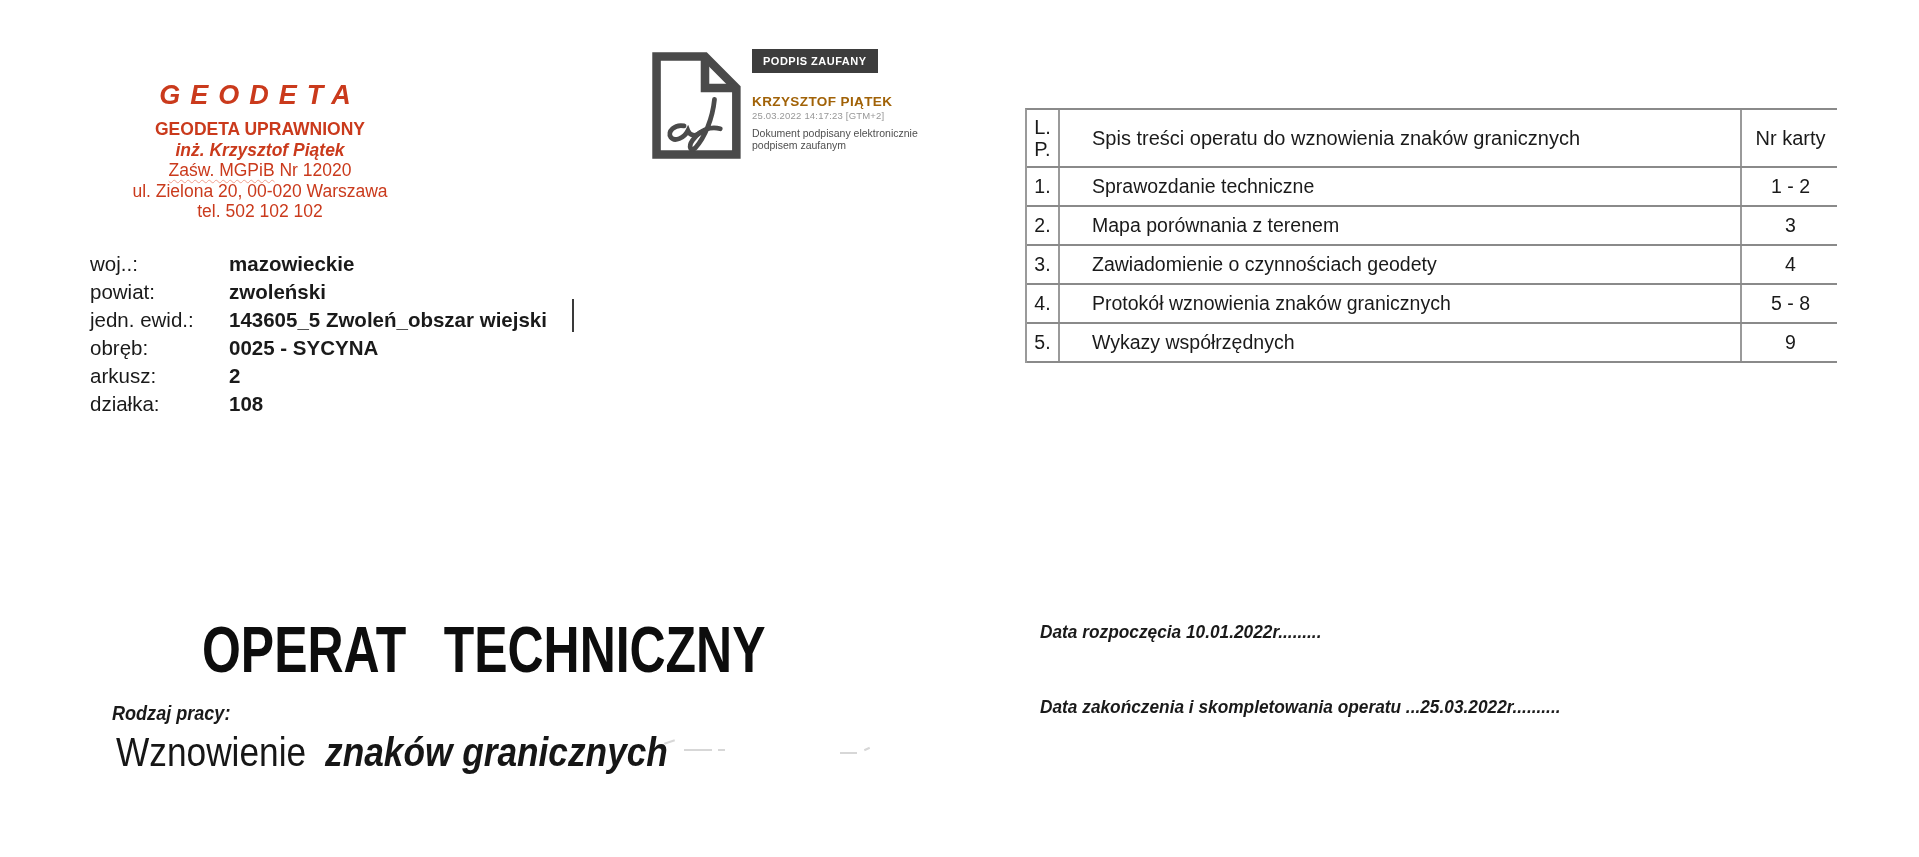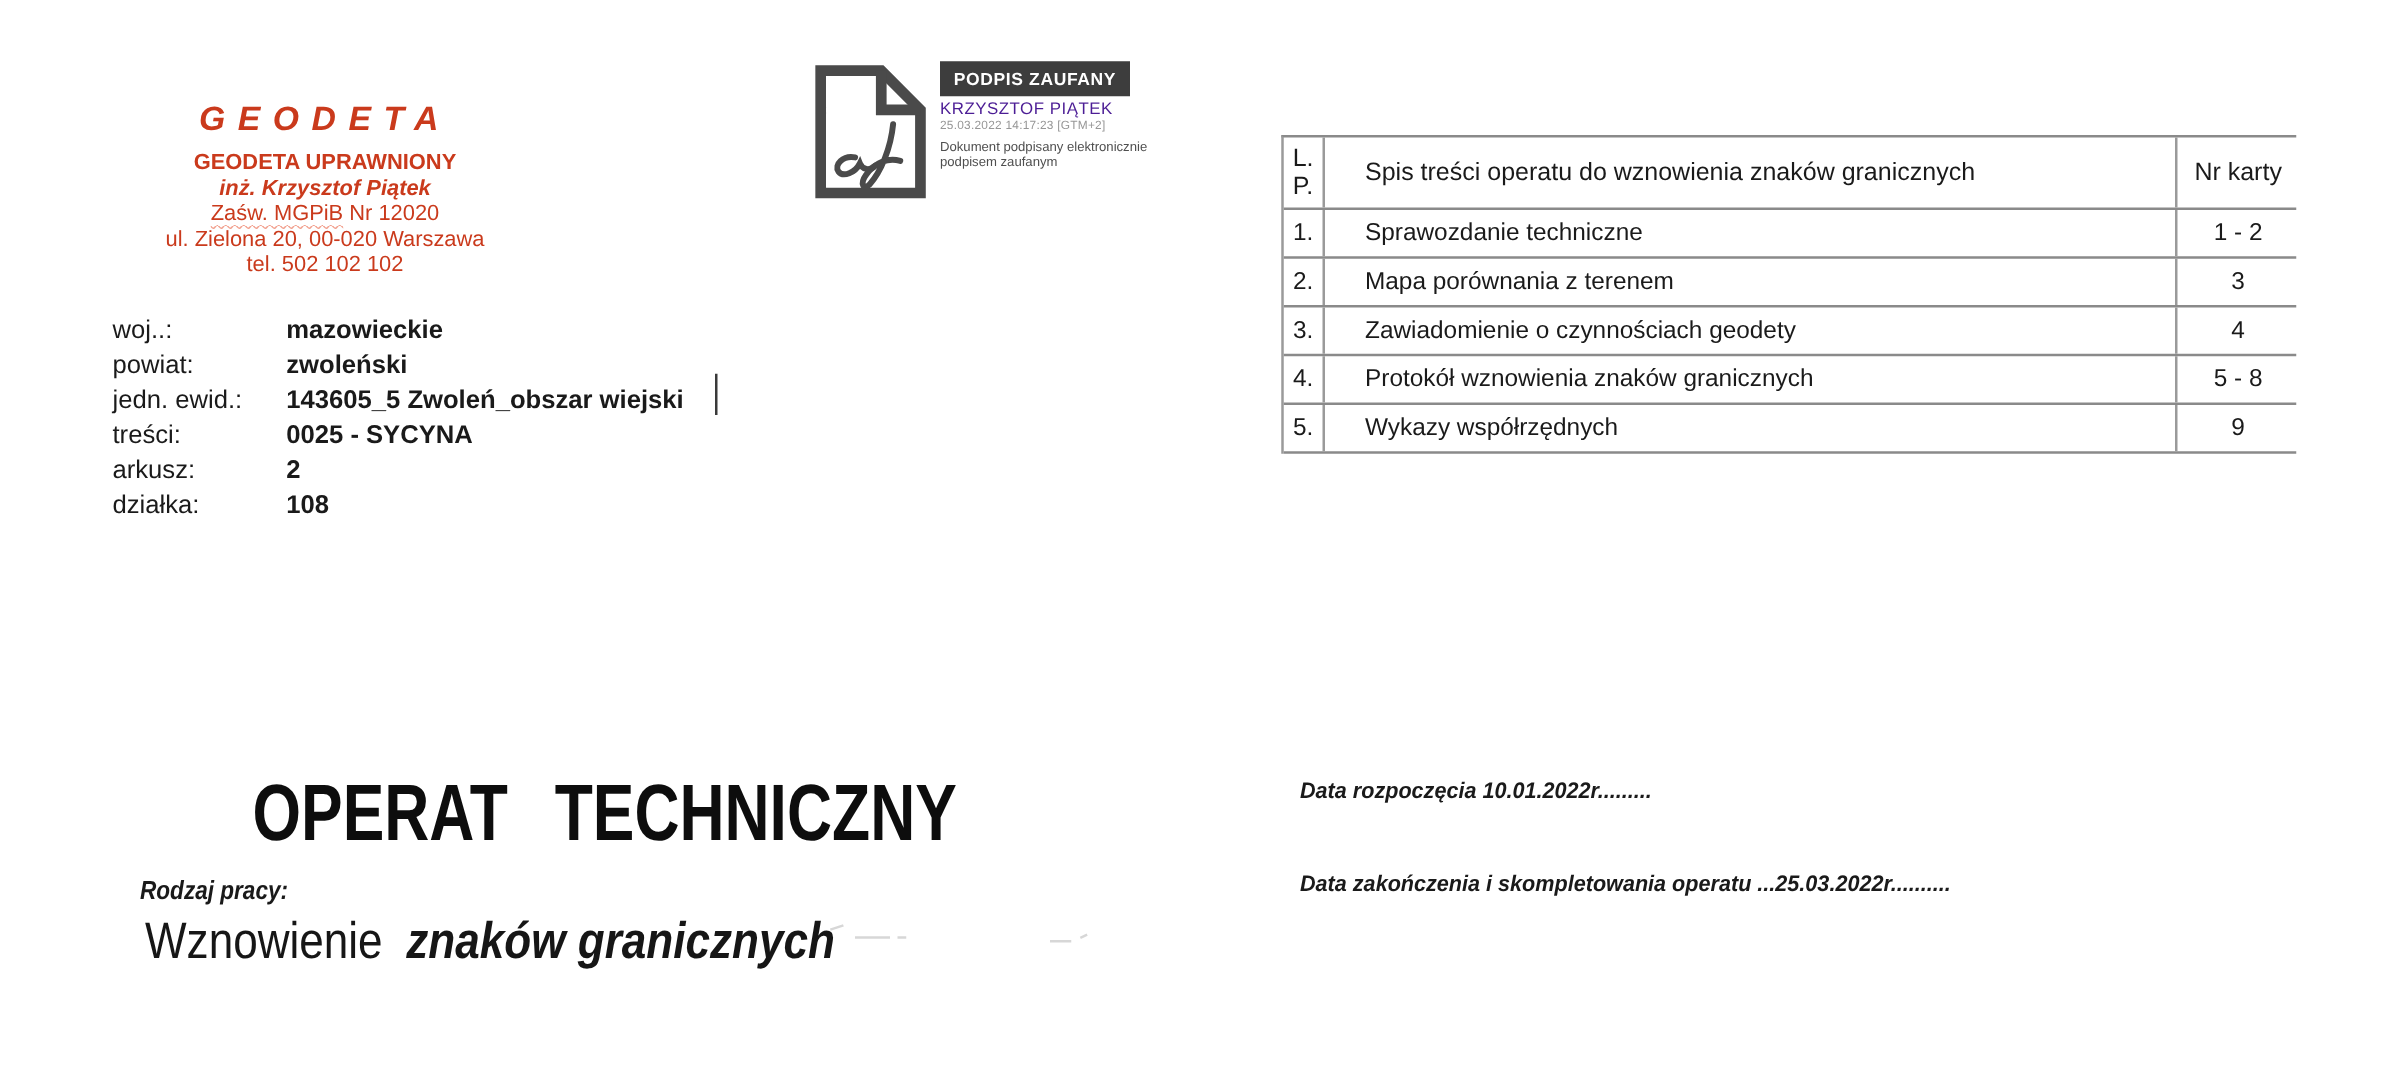--- a/index.html
+++ b/index.html
@@ -19,23 +19,23 @@
   
   .props { position:absolute; left:90px; top:250px; }
   .prop-row { display:flex; height:28px; align-items:center; font-size:20.5px; }
   .prop-label { width:130px; margin-right:9px; font-weight:400; }
   .prop-value { font-weight:bold; white-space:pre; }
   .text-cursor { position:absolute; left:572px; top:299px; width:2px; height:33px; background:#3a3a3a; }
 
   
   .sig-icon { position:absolute; left:648px; top:49px; width:95px; height:112px; }
   .sig-text { position:absolute; left:752px; top:49px; width:220px; }
-  .sig-badge { display:inline-block; background:#3d3d3d; color:#fff; font-size:14px; font-weight:bold;
+  .sig-badge { display:inline-block; background:#3d3d3d; color:#fff; font-size:11px; font-weight:bold;
                letter-spacing:0.5px; padding:6px 11px 6px 11px; }
-  .sig-name { margin-top:2px; font-size:13.5px; font-weight:normal; color:#4c1d95; letter-spacing:0.4px; }
+  .sig-name { margin-top:21px; font-size:13.5px; font-weight:bold; color:#a16207; letter-spacing:0.4px; }
   .sig-time { margin-top:1px; font-size:9.5px; color:#979797; letter-spacing:0.2px; }
   .sig-note { margin-top:7px; font-size:10.5px; color:#4f4f4f; line-height:11.5px; }
 
   
   .toc { position:absolute; left:1025px; top:108px; width:812px;
          border-top:2px solid #8a8a8a; border-left:2px solid #9a9a9a; }
   .toc-row { display:grid; grid-template-columns:33px 682px 97px; border-bottom:2px solid #8a8a8a; }
   .toc-cell { border-right:2px solid #9a9a9a; display:flex; align-items:center; font-size:19.5px; }
   .toc-cell.last { border-right:none; justify-content:center; }
   .toc-cell.num { justify-content:center; }
@@ -88,21 +88,21 @@
     </div>
     <div class="prop-row">
       <span class="prop-label">powiat:</span>
       <span class="prop-value">zwoleński</span>
     </div>
     <div class="prop-row">
       <span class="prop-label">jedn. ewid.:</span>
       <span class="prop-value">143605_5 Zwoleń_obszar wiejski</span>
     </div>
     <div class="prop-row">
-      <span class="prop-label">treści:</span>
+      <span class="prop-label">obręb:</span>
       <span class="prop-value">0025 - SYCYNA</span>
     </div>
     <div class="prop-row">
       <span class="prop-label">arkusz:</span>
       <span class="prop-value">2</span>
     </div>
     <div class="prop-row">
       <span class="prop-label">działka:</span>
       <span class="prop-value">108</span>
     </div>

